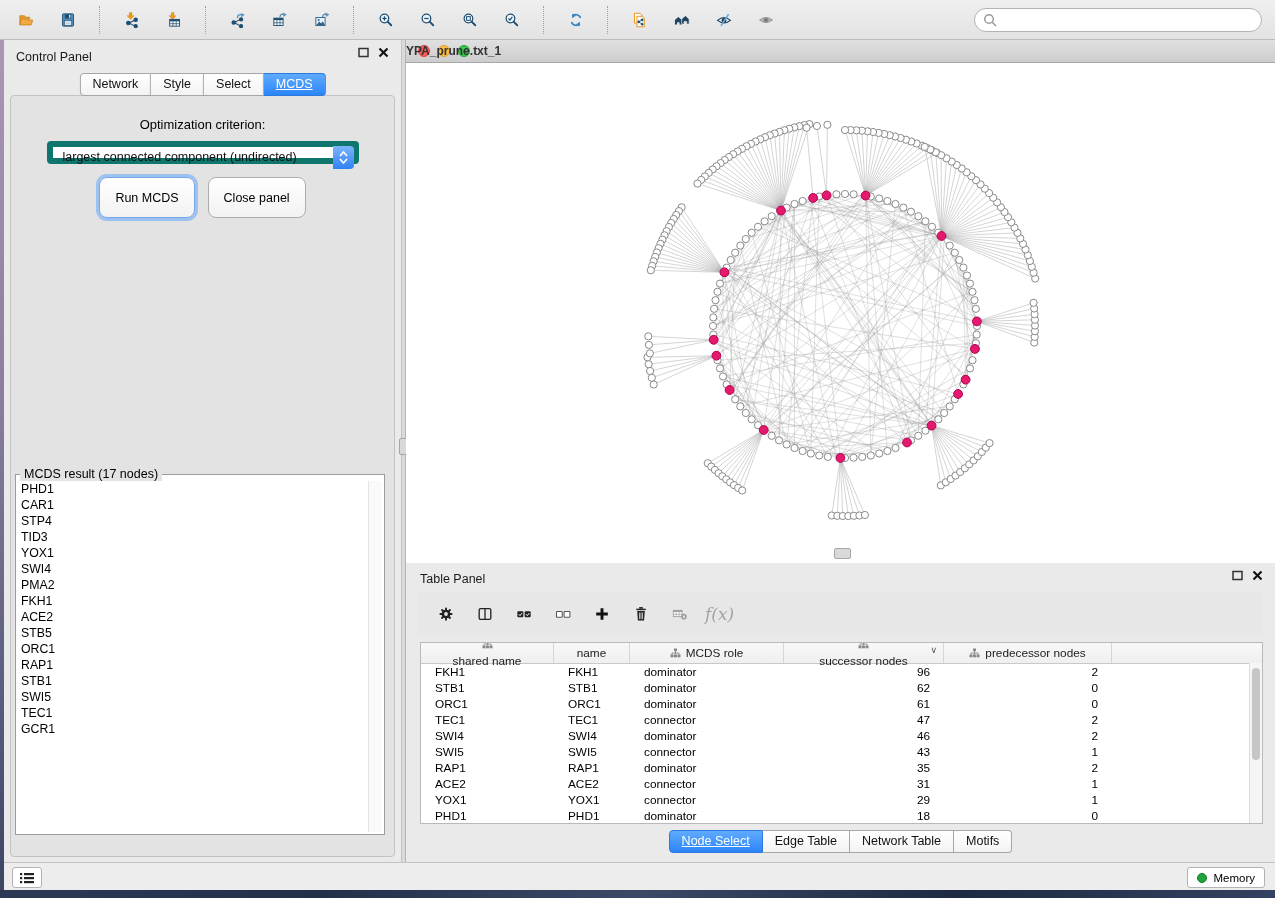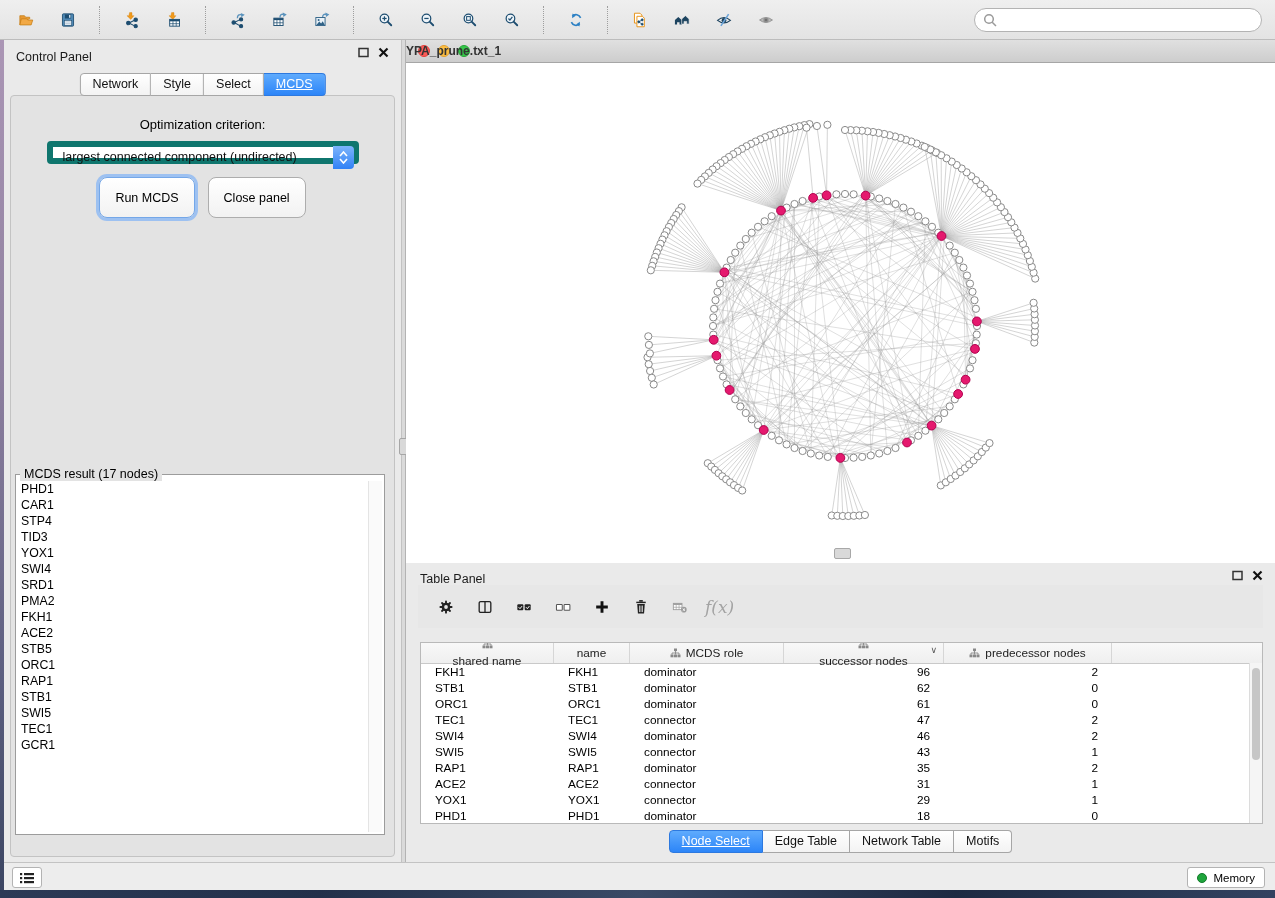--- a/index.html
+++ b/index.html
@@ -64,21 +64,21 @@
   .net-canvas{position:absolute;left:0;top:23px;width:869px;height:500px;background:#fff;}
   .net-canvas svg{display:block;}
   .chords line{stroke:#8f8f8f;stroke-width:0.8;opacity:0.35;}
   .fanedges line{stroke:#9a9a9a;stroke-width:0.7;opacity:0.6;}
   .rn{fill:#ffffff;stroke:#8a8a8a;stroke-width:1;}
   .hub{fill:#e5196e;stroke:#b3004f;stroke-width:1;}
   .hgrip{position:absolute;left:428px;top:485px;width:15px;height:9px;background:#d9d9d9;border:1px solid #a8a8a8;border-radius:2px;}
   
   .table-panel{position:absolute;left:406px;top:563px;width:869px;height:299px;background:#eaeaea;box-sizing:border-box;}
   .table-panel .hdr{position:relative;height:26px;padding:6px 14px 0;box-sizing:border-box;}
-  .tp-toolbar{position:absolute;left:12px;top:22px;right:12px;height:43px;background:#e7e7e7;
+  .tp-toolbar{position:absolute;left:12px;top:29px;right:12px;height:43px;background:#e7e7e7;
               display:flex;align-items:center;gap:11px;padding-left:14px;box-sizing:border-box;}
   .fx{font-family:"DejaVu Serif",serif;font-style:italic;font-size:17px;color:#a3a3a3;}
   .tp-table{position:absolute;left:14px;top:79px;width:843px;height:182px;background:#fff;
             border:1px solid #b9b9b9;box-sizing:border-box;overflow:hidden;}
   .thead{display:flex;height:20px;background:linear-gradient(#f8f8f8,#efefef);border-bottom:1px solid #c9c9c9;}
   .th{position:relative;display:flex;align-items:center;justify-content:center;gap:5px;box-sizing:border-box;
       border-right:1px solid #d6d6d6;font-size:11.8px;color:#1c1c1c;}
   .th.filler{flex:1;border-right:none;}
   .sortmark{position:absolute;right:6px;top:2px;font-size:9px;color:#555;}
   .trow{display:flex;height:16px;align-items:center;}
@@ -294,21 +294,20 @@
       <fieldset class="result-box">
         <legend>MCDS result (17 nodes)</legend>
         <div class="result-list">
 
         <div class="result-item">PHD1</div>
             <div class="result-item">CAR1</div>
             <div class="result-item">STP4</div>
             <div class="result-item">TID3</div>
             <div class="result-item">YOX1</div>
             <div class="result-item">SWI4</div>
-            <div class="result-item">SRD1</div>
             <div class="result-item">PMA2</div>
             <div class="result-item">FKH1</div>
             <div class="result-item">ACE2</div>
             <div class="result-item">STB5</div>
             <div class="result-item">ORC1</div>
             <div class="result-item">RAP1</div>
             <div class="result-item">STB1</div>
             <div class="result-item">SWI5</div>
             <div class="result-item">TEC1</div>
             <div class="result-item">GCR1</div>

